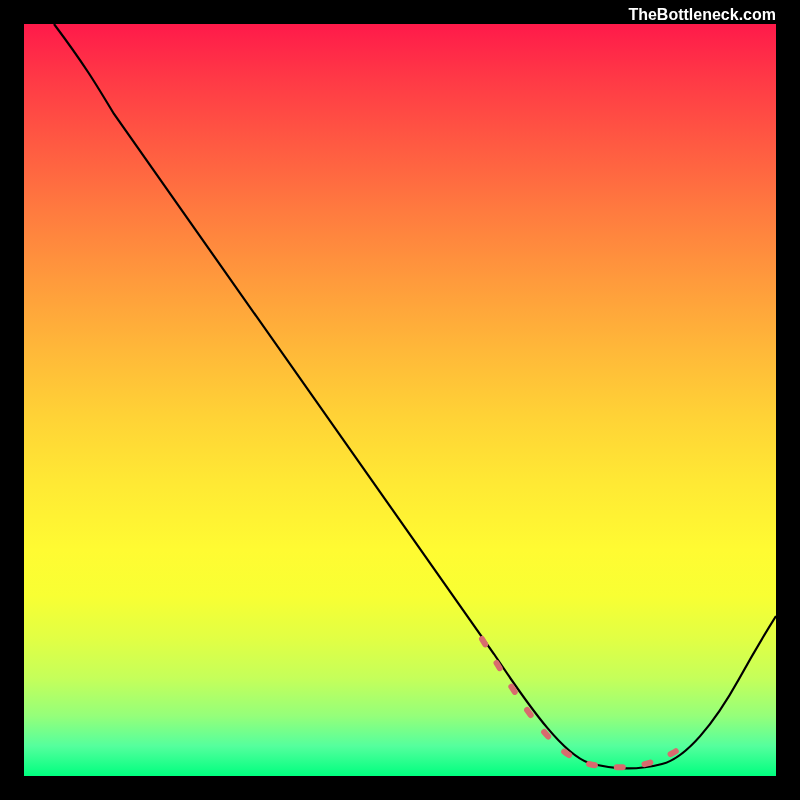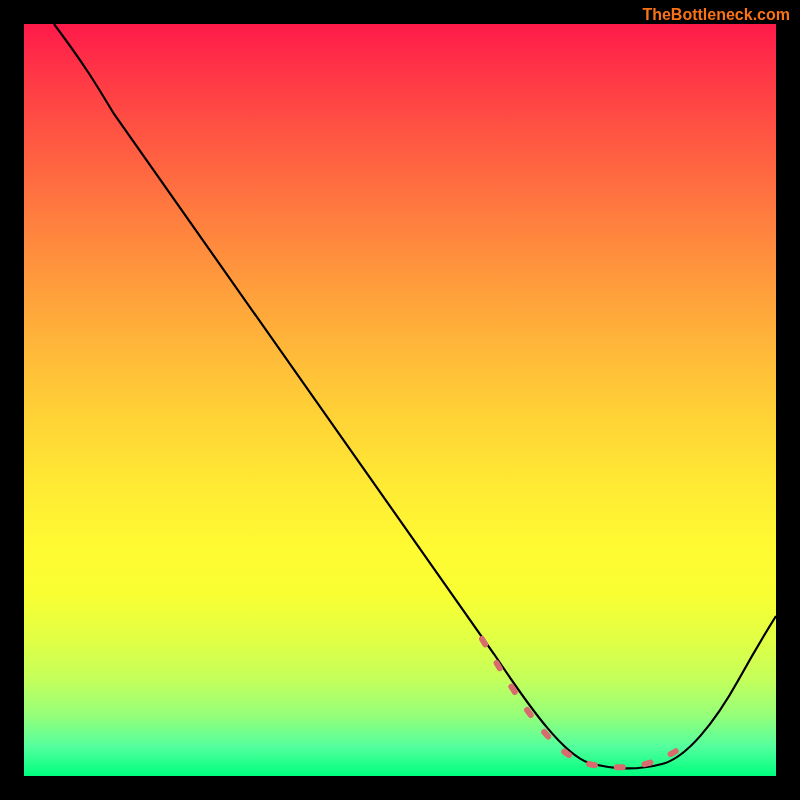--- a/index.html
+++ b/index.html
@@ -1,19 +1,19 @@
 <!DOCTYPE html>
 <html><head>
 <meta charset="utf-8">
 <style>
 *{margin:0;padding:0;box-sizing:border-box}
 body{background:#000;width:800px;height:800px;position:relative;font-family:Arial,sans-serif}
 .outer{width:800px;height:800px;background:#000;position:relative}
 .plot{position:absolute;left:24px;top:24px;width:752px;height:752px;background:linear-gradient(to bottom,#ff1a4a 0%,#ff3846 7%,#ff5a42 16%,#ff7b3f 25%,#ff9a3c 34%,#ffb739 43%,#ffd236 52%,#ffe934 61%,#fffb32 70%,#f8ff33 76%,#e0ff45 82%,#c5ff5a 87%,#95ff7a 92%,#55ff9d 96%,#00ff7f 100%)}
-.attribution{position:absolute;right:10px;top:6px;color:#f97316;font-size:16px;font-weight:600}
+.attribution{position:absolute;right:24px;top:6px;color:#ffffff;font-size:16px;font-weight:600}
 svg.line{position:absolute;left:24px;top:24px;width:752px;height:752px;pointer-events:none}
 .dash{stroke:#d86b6e;stroke-width:6;stroke-linecap:round;stroke-dasharray:6 22}
 </style>
 </head>
 <body>
 
 <div class="outer">
   <div class="attribution">TheBottleneck.com</div>
   <div class="plot"></div>
   <svg class="line" viewBox="0 0 752 752" preserveAspectRatio="none">

